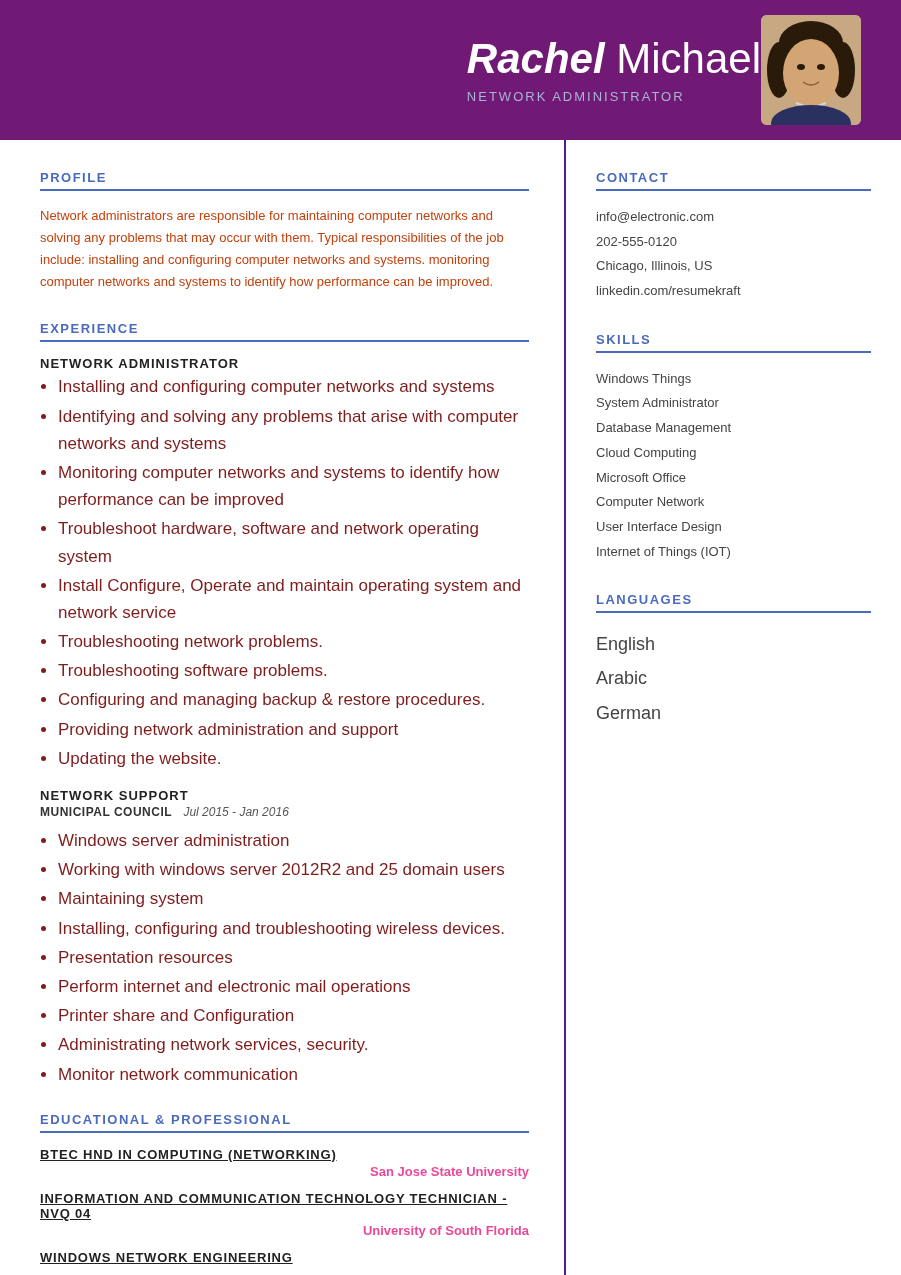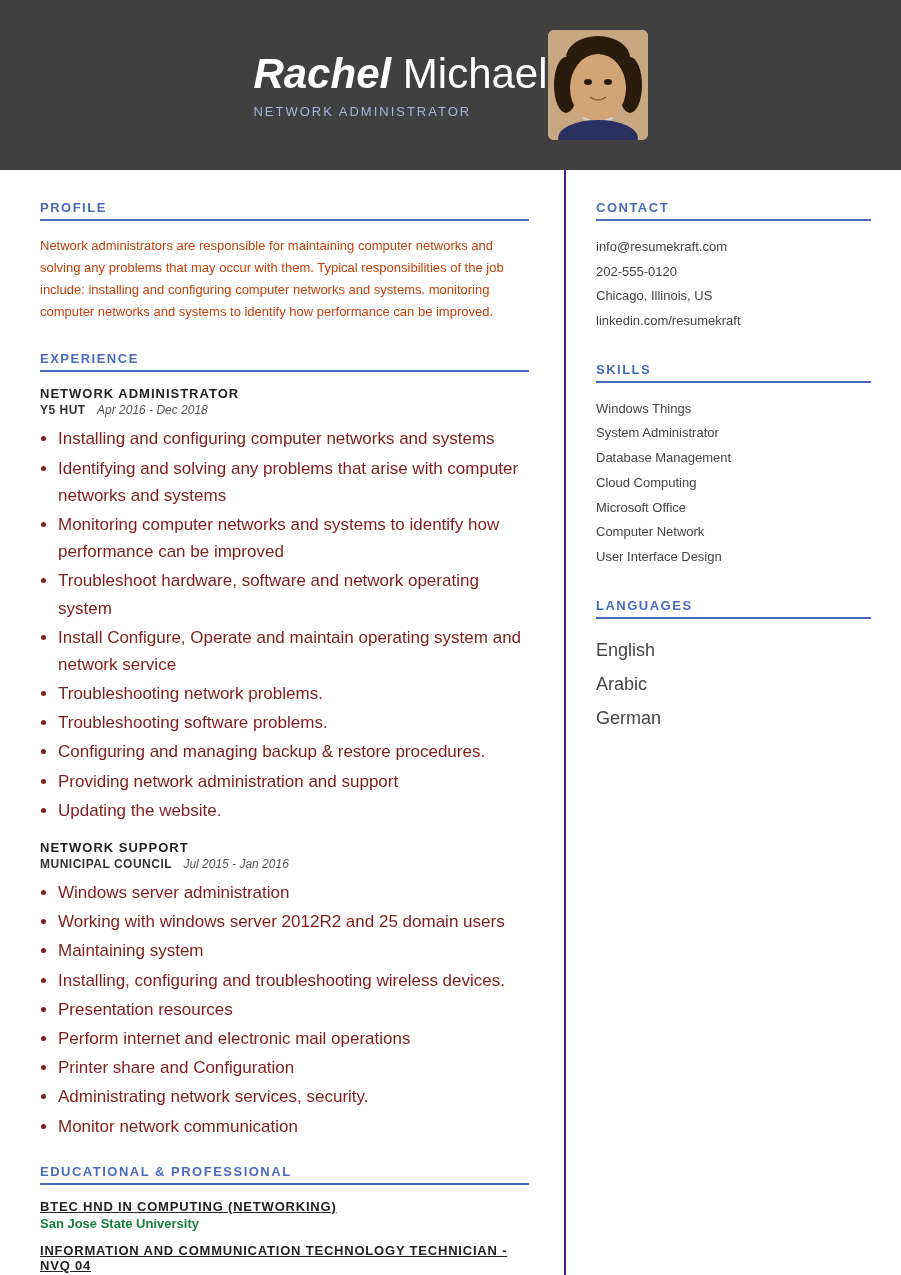--- a/index.html
+++ b/index.html
@@ -12,24 +12,24 @@
       min-height: 100vh;
     }
     .resume {
       width: 901px;
       min-height: 1275px;
       background: #fff;
       position: relative;
     }
     
     .header {
-      background: #404040;
-      padding: 30px 40px;
+      background: #701a75;
+      padding: 15px 40px;
       display: flex;
-      justify-content: center;
+      justify-content: flex-end;
       align-items: center;
       min-height: 140px;
     }
     .header-text {}
     .header-name {
       font-size: 42px;
       color: #fff;
       font-weight: 400;
       line-height: 1.1;
     }
@@ -133,23 +133,24 @@
       font-size: 13px;
       font-weight: 900;
       letter-spacing: 0.8px;
       text-transform: uppercase;
       color: #222;
       margin-bottom: 2px;
       text-decoration: underline;
     }
     .edu-school {
       font-size: 13px;
-      color: #15803d;
+      color: #ec4899;
       font-weight: 700;
       margin-bottom: 12px;
+      text-align: right;
     }
     
     .contact-section { margin-bottom: 28px; }
     .contact-item {
       font-size: 13px;
       color: #444;
       line-height: 1.9;
     }
     
     .skills-section { margin-bottom: 28px; }
@@ -210,24 +211,20 @@
       <div class="profile-section">
         <div class="section-title">PROFILE</div>
         <p class="profile-text">Network administrators are responsible for maintaining computer networks and solving any problems that may occur with them. Typical responsibilities of the job include: installing and configuring computer networks and systems. monitoring computer networks and systems to identify how performance can be improved.</p>
       </div>
 
       <div class="experience-section">
         <div class="section-title">EXPERIENCE</div>
 
         <div class="job">
           <div class="job-title">NETWORK ADMINISTRATOR</div>
-          <div class="job-company-line">
-            <span class="job-company">Y5 HUT</span>
-            <span class="job-dates">Apr 2016 - Dec 2018</span>
-          </div>
           <ul class="job-bullets">
             <li>Installing and configuring computer networks and systems</li>
             <li>Identifying and solving any problems that arise with computer networks and systems</li>
             <li>Monitoring computer networks and systems to identify how performance can be improved</li>
             <li>Troubleshoot hardware, software and network operating system</li>
             <li>Install Configure, Operate and maintain operating system and network service</li>
             <li>Troubleshooting network problems.</li>
             <li>Troubleshooting software problems.</li>
             <li>Configuring and managing backup &amp; restore procedures.</li>
             <li>Providing network administration and support</li>
@@ -272,35 +269,36 @@
           <div class="edu-degree">WINDOWS NETWORK ENGINEERING</div>
         </div>
       </div>
 
     </div>
 
     <div class="right-col">
 
       <div class="contact-section">
         <div class="section-title">CONTACT</div>
-        <div class="contact-item">info@resumekraft.com</div>
+        <div class="contact-item">info@electronic.com</div>
         <div class="contact-item">202-555-0120</div>
         <div class="contact-item">Chicago, Illinois, US</div>
         <div class="contact-item">linkedin.com/resumekraft</div>
       </div>
 
       <div class="skills-section">
         <div class="section-title">SKILLS</div>
         <div class="skill-item">Windows Things</div>
         <div class="skill-item">System Administrator</div>
         <div class="skill-item">Database Management</div>
         <div class="skill-item">Cloud Computing</div>
         <div class="skill-item">Microsoft Office</div>
         <div class="skill-item">Computer Network</div>
         <div class="skill-item">User Interface Design</div>
+        <div class="skill-item">Internet of Things (IOT)</div>
       </div>
 
       <div class="languages-section">
         <div class="section-title">LANGUAGES</div>
         <div class="language-item">English</div>
         <div class="language-item">Arabic</div>
         <div class="language-item">German</div>
       </div>
 
     </div>

